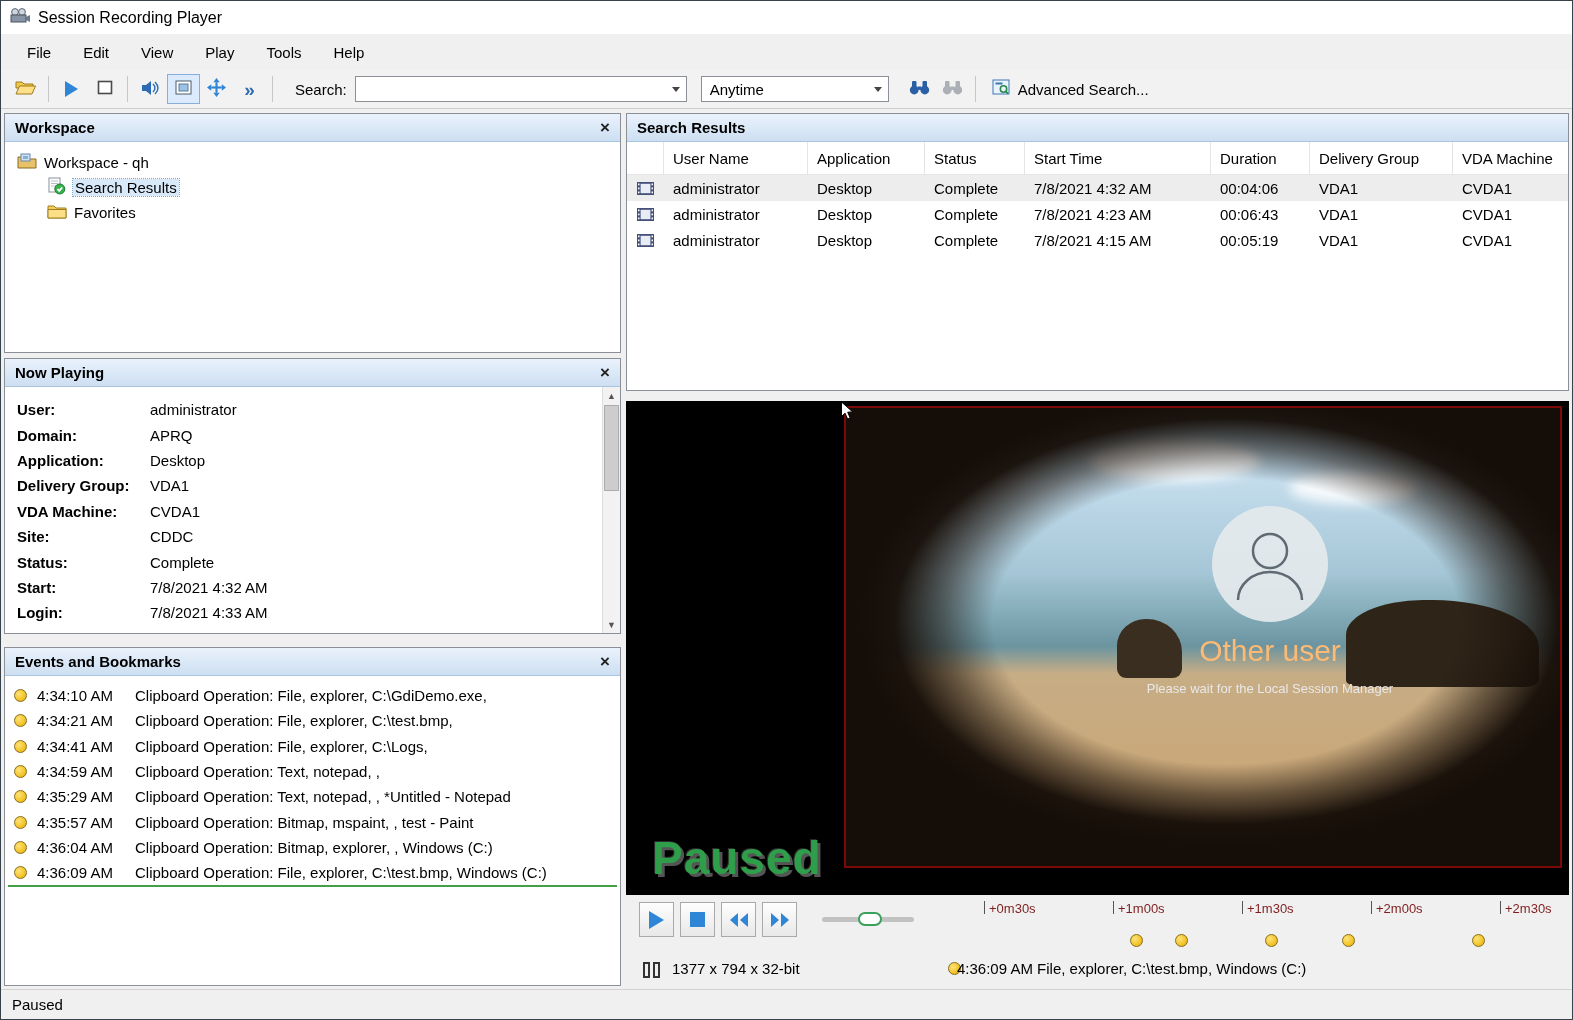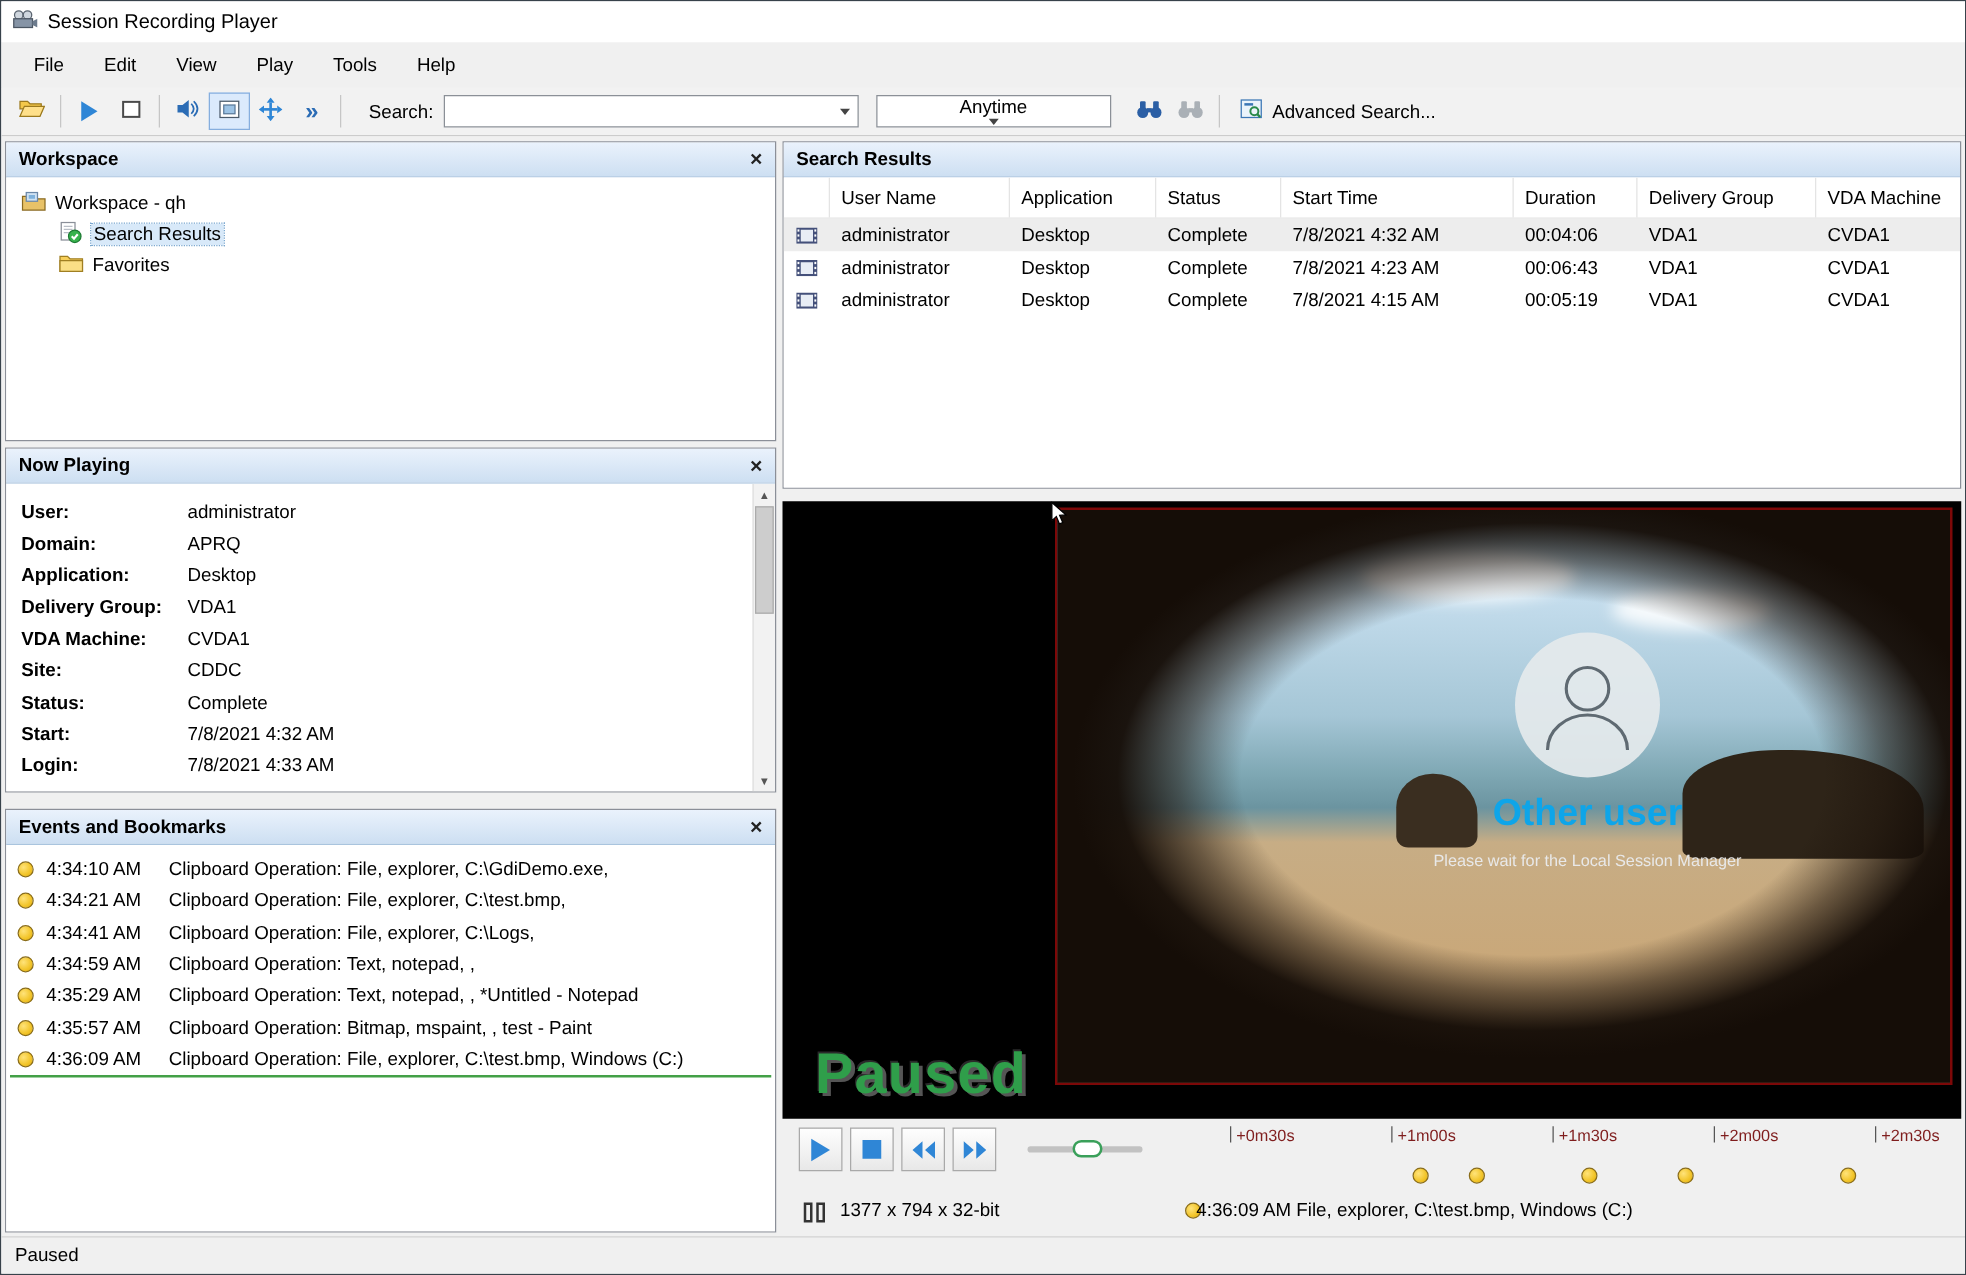--- a/index.html
+++ b/index.html
@@ -15,21 +15,21 @@
   .tbtn{height:30px;min-width:33px;display:flex;align-items:center;justify-content:center;border:1px solid transparent;cursor:default;}
   .tbtn.pressed{background:#dbeafc;border:1px solid #86aede;}
   .tsep{width:1px;height:26px;background:#c6c6c6;margin:0 6px;flex:0 0 1px;}
   .search-label{margin:0 8px 0 16px;}
   .combo{height:26px;background:#fff;border:1px solid #8b9097;display:flex;align-items:center;}
   .combo input{flex:1;border:none;outline:none;height:100%;padding:0 6px;font:inherit;background:transparent;}
   .combo .combo-val{flex:1;padding:0 8px;}
   .combo-arrow{width:19px;height:100%;display:flex;align-items:center;justify-content:center;}
   .combo-arrow::before{content:"";border-left:4px solid transparent;border-right:4px solid transparent;border-top:5px solid #444;}
   .search-combo{width:332px;margin-right:14px;}
-  .time-combo{width:188px;margin-right:14px;flex-direction:column;}
+  .time-combo{width:188px;margin-right:14px;}
   .adv-btn{display:flex;align-items:center;gap:7px;height:30px;padding:0 10px;cursor:default;}
   .chev{color:#2b6cb5;font-weight:bold;font-size:19px;line-height:1;}
   .chev::before{content:"\00BB";}
 
   
   .main{position:absolute;left:0;right:0;top:108px;bottom:30px;background:#f0f0f0;}
   .panel{position:absolute;border:1px solid #8b8f98;background:#fff;display:flex;flex-direction:column;}
   .phead{flex:0 0 28px;background:linear-gradient(#eaf2fc,#cddff2);border-bottom:1px solid #a9c4de;display:flex;align-items:center;padding:0 10px;}
   .ptitle{font-weight:bold;}
   .pclose{margin-left:auto;font-size:17px;font-weight:bold;color:#222;line-height:1;cursor:default;}
@@ -75,21 +75,21 @@
   .cloud{position:absolute;background:rgba(255,255,255,.85);border-radius:50%;filter:blur(6px);}
   .cloud.c1{left:34%;top:7%;width:24%;height:9%;}
   .cloud.c2{left:62%;top:14%;width:18%;height:7%;}
   .island{position:absolute;background:#3a2e20;}
   .island.a{left:38%;top:46%;width:9%;height:13%;border-radius:45% 55% 15% 15%;}
   .island.b{left:70%;top:42%;width:27%;height:19%;background:#2e2418;border-radius:40% 55% 8% 8%;}
   .sand-shade{position:absolute;bottom:0;left:0;right:0;height:13%;background:linear-gradient(transparent,rgba(40,28,16,.55));}
   .vignette{position:absolute;inset:-30px;background:radial-gradient(ellipse 58% 53% at 53% 47%,rgba(0,0,0,0) 52%,rgba(30,20,12,.55) 63%,rgba(22,14,8,.97) 74%,#150d07 82%);}
   .lock-ui{position:absolute;left:264px;top:98px;width:320px;display:flex;flex-direction:column;align-items:center;}
   .user-circle{width:116px;height:116px;border-radius:50%;background:rgba(228,233,236,.93);display:flex;align-items:center;justify-content:center;}
-  .other-user{margin-top:12px;font-size:30px;color:#0ea5e9;font-weight:bold;}
+  .other-user{margin-top:12px;font-size:30px;color:#fdba74;font-weight:normal;}
   .wait-msg{margin-top:13px;font-size:13px;color:#e8e8e8;white-space:nowrap;}
   .paused-text{position:absolute;left:26px;bottom:10px;font-size:46px;font-weight:bold;letter-spacing:1px;color:#2f9e4a;text-shadow:3px 3px 0 #555,-1px -1px 0 #2a2a2a;}
   .cursor{position:absolute;left:214px;top:0;}
 
   .controls{position:absolute;top:494px;left:0;right:0;height:60px;}
   .pc-btns{position:absolute;left:13px;top:7px;display:flex;gap:6px;}
   .pc-btn{width:35px;height:35px;border:1px solid #a9a9a9;background:linear-gradient(#fefefe,#e8e8e8);display:flex;align-items:center;justify-content:center;cursor:default;}
   .ic-play{width:0;height:0;border-top:9px solid transparent;border-bottom:9px solid transparent;border-left:15px solid #2f86d6;}
   .ic-stop{width:15px;height:15px;background:#2f86d6;}
   .slider{position:absolute;left:196px;top:22px;width:92px;height:5px;background:#c2c2c2;border-radius:3px;}
@@ -335,20 +335,25 @@
               <span class="ev-time">4:35:29 AM</span>
               <span class="ev-text">Clipboard Operation: Text, notepad, , *Untitled - Notepad</span>
             </div>
           <div class="ev-row">
               <span class="dot"></span>
               <span class="ev-time">4:35:57 AM</span>
               <span class="ev-text">Clipboard Operation: Bitmap, mspaint, , test - Paint</span>
             </div>
           <div class="ev-row">
               <span class="dot"></span>
+              <span class="ev-time">4:36:04 AM</span>
+              <span class="ev-text">Clipboard Operation: Bitmap, explorer, , Windows (C:)</span>
+            </div>
+          <div class="ev-row">
+              <span class="dot"></span>
               <span class="ev-time">4:36:09 AM</span>
               <span class="ev-text">Clipboard Operation: File, explorer, C:\test.bmp, Windows (C:)</span>
             </div>
           <div class="playhead-line"></div>
         </div>
       </div>
     </div>
 
     <div class="panel" style="left:625px;top:4px;width:943px;height:278px;">
       <div class="phead">

